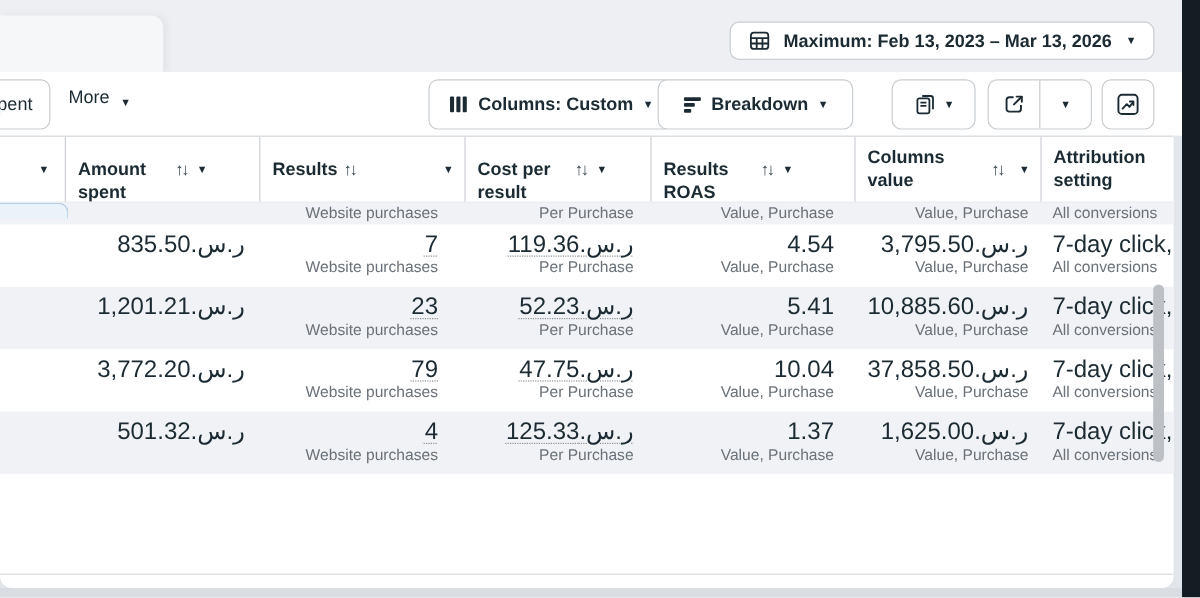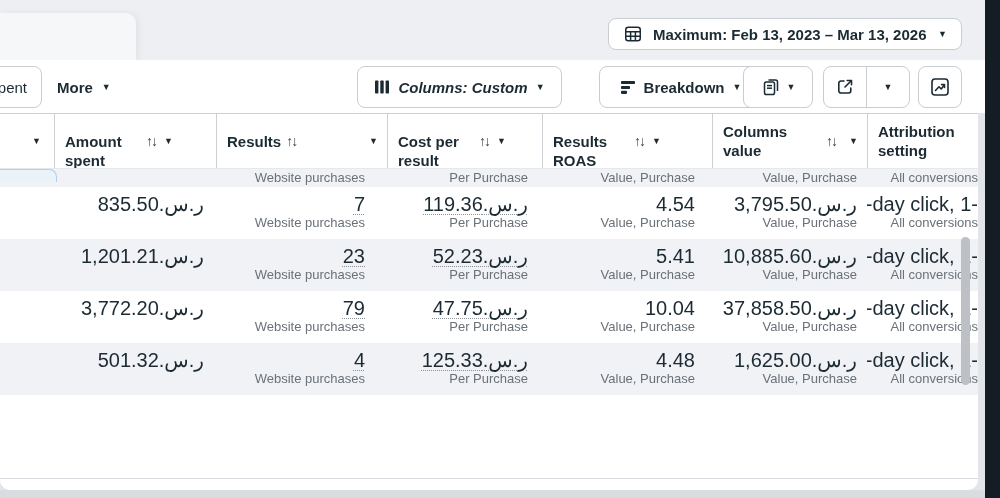--- a/index.html
+++ b/index.html
@@ -14,24 +14,24 @@
               border:1px solid #c8cdd2; border-radius:8px; display:flex; align-items:center;
               gap:10px; padding:0 14px; font-size:15px; font-weight:700; color:#1c2b33; }
   .date-btn .chev { margin-left:auto; }
 
   
   .toolbar { position:absolute; left:0; top:60px; width:985px; height:53px; background:#fff; }
   .btn { position:absolute; top:66px; height:42px; background:#fff; border:1px solid #c8cdd2;
          border-radius:8px; display:flex; align-items:center; justify-content:center; gap:8px;
          font-size:15px; font-weight:700; color:#1c2b33; padding:0 12px; }
   .btn-cut { left:-30px; width:72px; justify-content:flex-end; padding-right:14px; font-weight:400; }
-  .more { position:absolute; left:57px; top:66px; height:42px; display:flex; align-items:center;
-          gap:9px; font-size:15px; font-weight:700; color:#1c2b33; }
-  .btn-columns { left:357px; width:205px;font-style:italic; }
-  .btn-breakdown { left:599px; width:163px; }
+  .more { position:absolute; left:57px; top:48px; height:42px; display:flex; align-items:flex-end;
+          gap:9px; font-size:15px; font-weight:400; color:#1c2b33; }
+  .btn-columns { left:357px; width:205px; }
+  .btn-breakdown { left:548px; width:163px; }
   .btn-reports { left:743px; width:70px; gap:6px; padding:0; }
   .btn-split { left:823px; width:87px; padding:0; gap:0; }
   .split-half { flex:1; height:100%; display:flex; align-items:center; justify-content:center; }
   .split-div { width:1px; height:100%; background:#c8cdd2; }
   .btn-charts { left:918px; width:44px; padding:0; }
   .chev { font-size:9px; color:#1c2b33; line-height:1; }
 
   
   .table-panel { position:absolute; left:0; top:113px; width:978px; height:377px; background:#fff;
                  border-top:1px solid #ccd0d4; border-radius:0 0 10px 10px; overflow:hidden; }
@@ -50,21 +50,21 @@
   .trow { height:52px; }
   .trow.alt, .prow { background:#f1f2f5; }
   .prow { height:18px; overflow:hidden; }
   .c { display:flex; flex-direction:column; align-items:flex-end; padding:7px 14px 0 0; overflow:hidden; }
   .prow .c { justify-content:flex-end; padding-top:0; padding-bottom:0; }
   .c.col-amount { padding-right:12px; }
   .c.col-results { padding-right:22px;align-items:flex-end; }
   .c.col-cost { padding-right:14px;text-align:right; }
   .c.col-roas { padding-right:17px; }
   .c.col-value { padding-right:10px; }
-  .c.col-att { align-items:flex-end; padding:7px 0 0 10px; }
+  .c.col-att { align-items:flex-start; padding:7px 0 0 10px; }
   .prow .c.col-att { padding-top:0; }
   .v { font-size:20px; color:#1c2b33; line-height:20px; white-space:nowrap; }
   .s { font-size:13px; color:#6a7178; line-height:18px; white-space:nowrap; }
   .dotted { text-decoration:underline dotted; text-decoration-color:#8d9196;
             text-decoration-thickness:1px; text-underline-offset:3px; }
   .panel-footline { position:absolute; left:0; right:0; bottom:11px; border-top:1px solid #d8dce0; }
 
   
   .hscroll-indicator { position:absolute; left:0; top:169px; width:57px; height:13px;
                        background:#eaf2fa; border-top:1px solid #b6cde6; border-right:1px solid #b6cde6;
@@ -317,21 +317,21 @@
         </div>
       <div class="c col-results">
           <span class="v dotted">4</span>
           <span class="s">Website purchases</span>
         </div>
       <div class="c col-cost">
           <span class="v dotted">ر.س.125.33</span>
           <span class="s">Per Purchase</span>
         </div>
       <div class="c col-roas">
-          <span class="v">4.48</span>
+          <span class="v">1.37</span>
           <span class="s">Value, Purchase</span>
         </div>
       <div class="c col-value">
           <span class="v">ر.س.1,625.00</span>
           <span class="s">Value, Purchase</span>
         </div>
       <div class="c col-att">
           <span class="v">7-day click, 1-</span>
           <span class="s">All conversions</span>
         </div>

